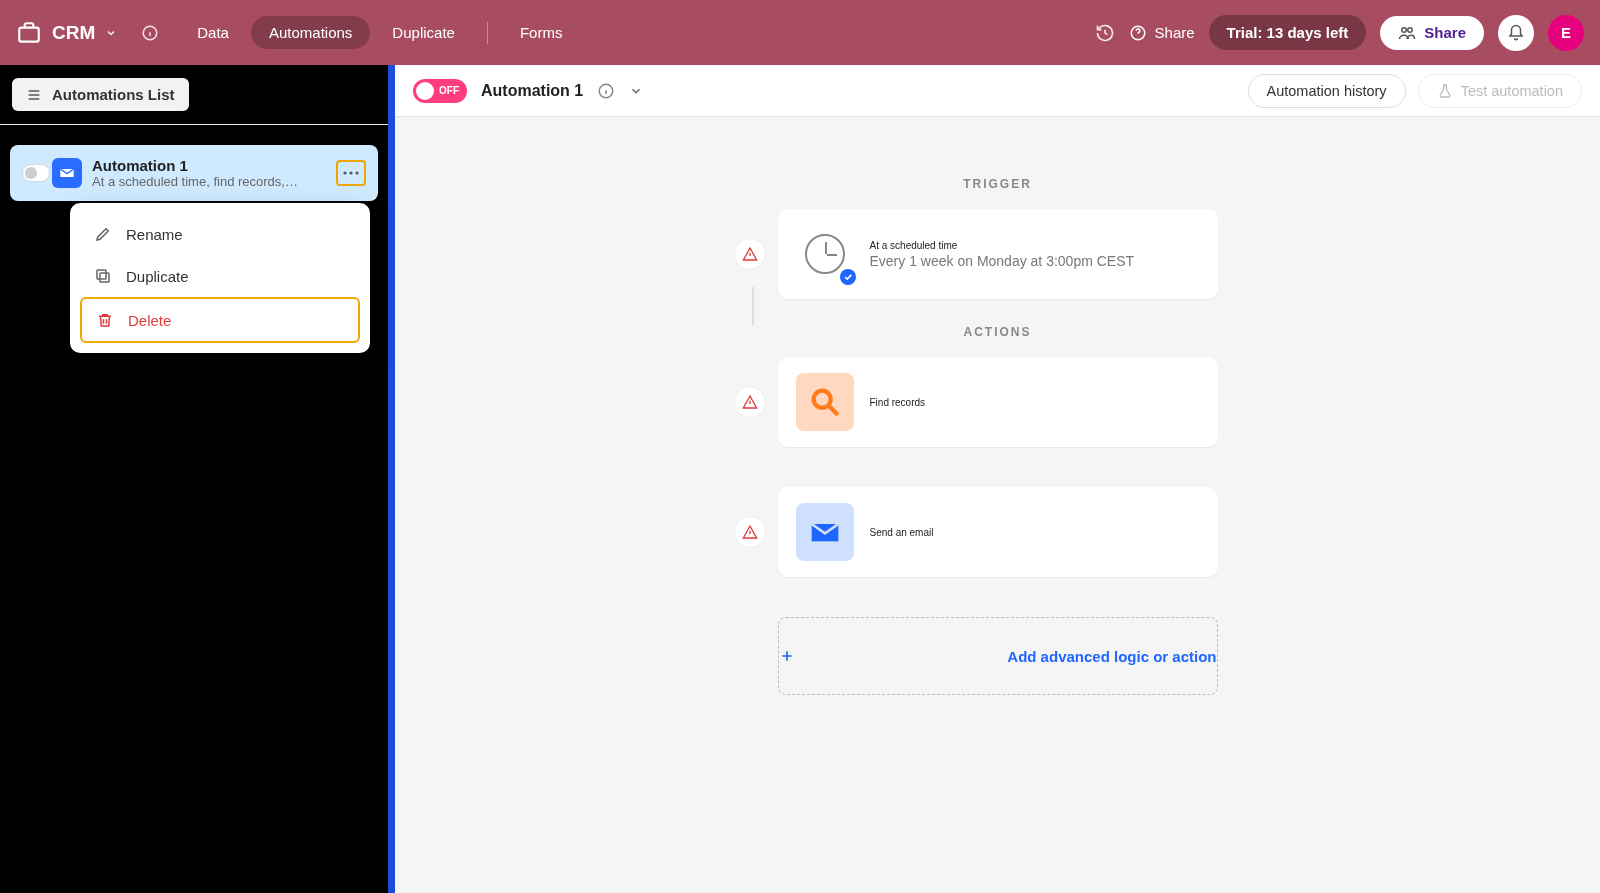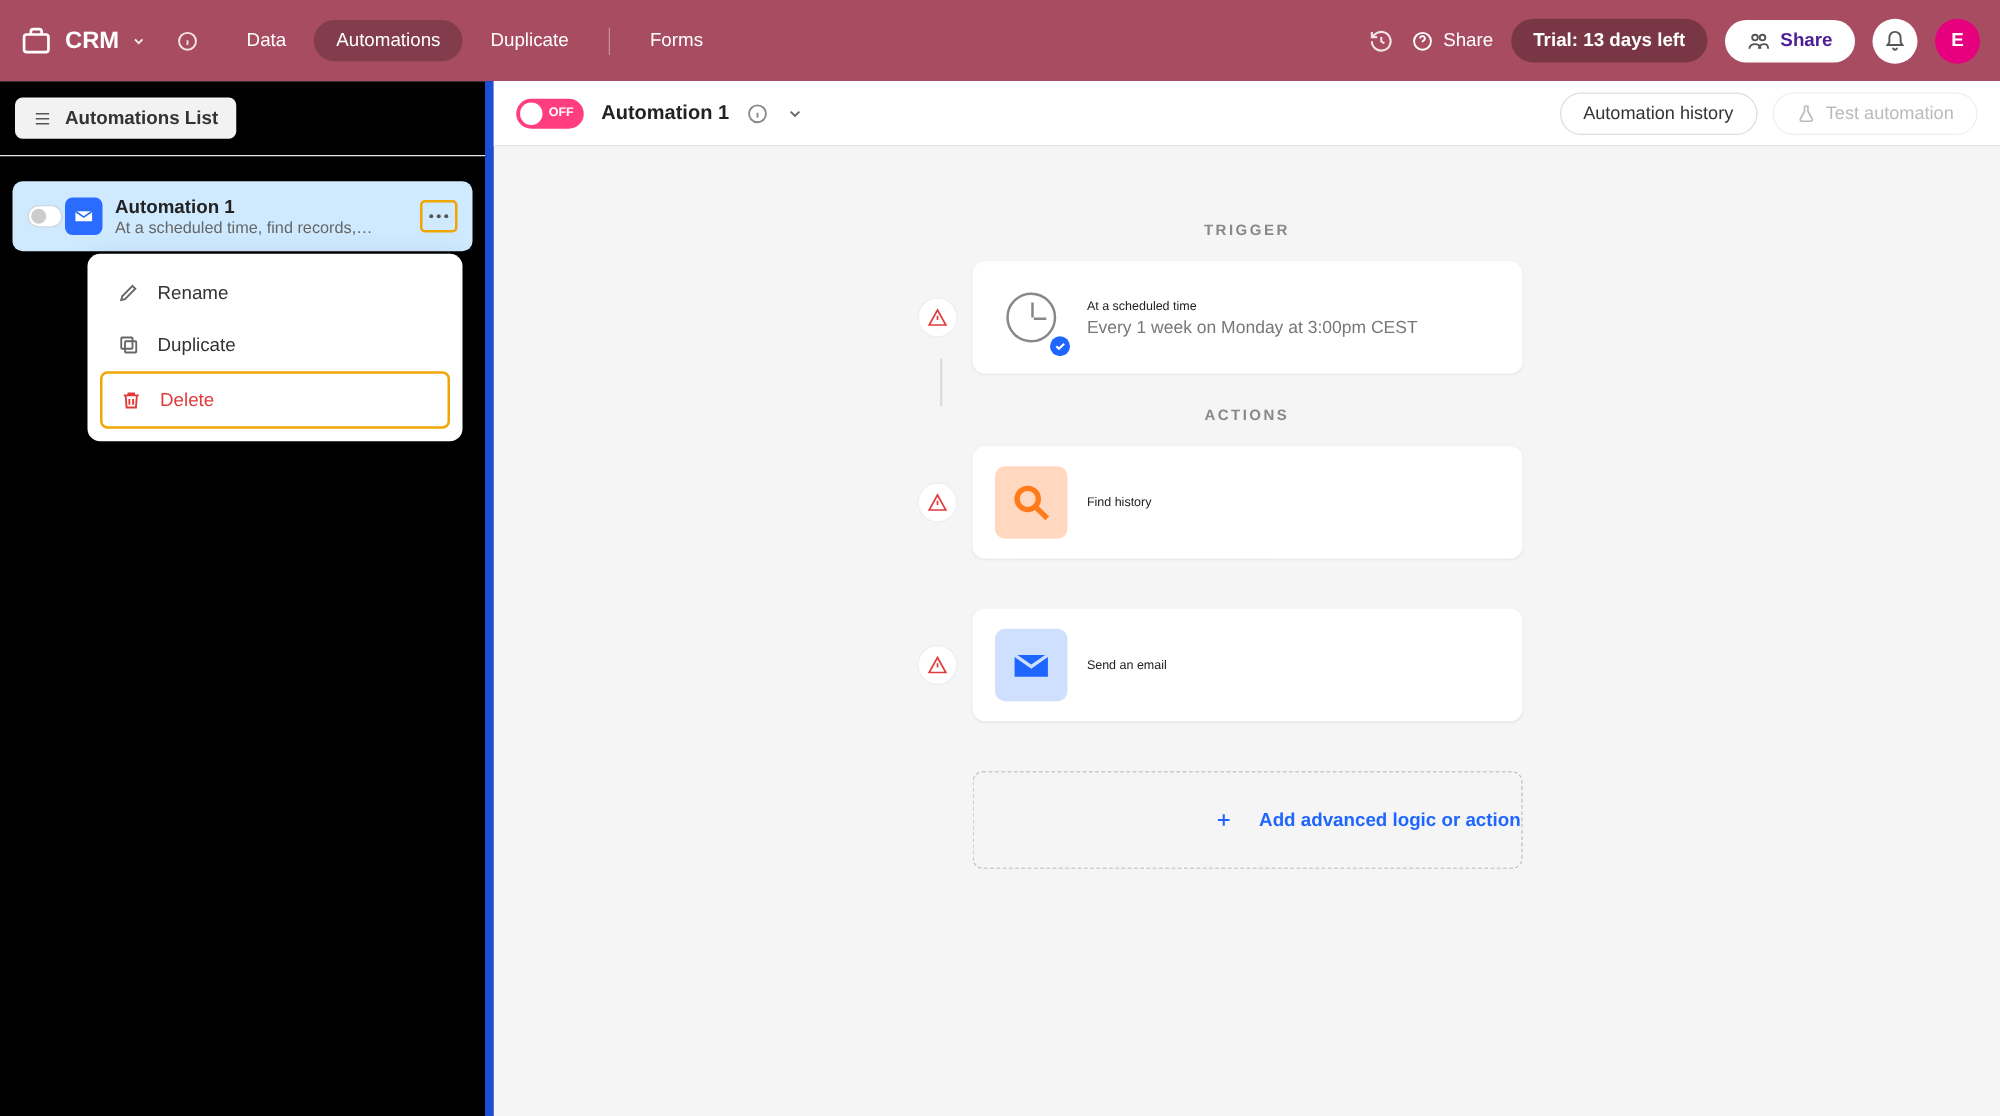--- a/index.html
+++ b/index.html
@@ -75,21 +75,21 @@
 .ic-search { background: #ffd8bf; }
 .ic-search svg { color: #ff7a1a; width: 34px; height: 34px; }
 .ic-mail { background: #cfe0ff; }
 .ic-mail svg { color: #1e66ff; width: 32px; height: 32px; }
 .node-title { font-size: 10px; font-weight: 400; color: #222; }
 .node-sub { font-size: 14px; color: #777; margin-top: 2px; }
 
 .warn { position: absolute; left: -44px; top: 50%; transform: translateY(-50%); width: 32px; height: 32px; border-radius: 50%; background: #fff; border: 1px solid #eee; display: flex; align-items: center; justify-content: center; }
 .warn svg { color: #e13a3a; width: 16px; height: 16px; }
 
-.add-box { border: 1.5px dashed #bbb; border-radius: 8px; height: 78px; display: flex; align-items: center; justify-content: flex-end; gap: 20px; color: #1e66ff; font-size: 15px; font-weight: 600; }
+.add-box { border: 1.5px dashed #bbb; border-radius: 8px; height: 78px; display: flex; align-items: center; justify-content: space-between; gap: 20px; color: #1e66ff; font-size: 15px; font-weight: 600; }
 </style>
 </head>
 <body>
 
 <div class="topbar">
   <div class="brand-wrap">
     <svg class="brand-icon" viewBox="0 0 24 24" fill="none" stroke="#fff" stroke-width="2">
         <rect x="3" y="7" width="18" height="13" rx="2"></rect>
         <path d="M8 7V5a2 2 0 0 1 2-2h4a2 2 0 0 1 2 2v2"></path>
       </svg>
@@ -264,21 +264,21 @@
             <svg viewBox="0 0 24 24" fill="none" stroke="currentColor" stroke-width="2">
                 <path d="M12 3l10 18H2L12 3zM12 10v5M12 18h.01"></path>
               </svg>
           </div>
           <div class="node-icon ic-search">
             <svg viewBox="0 0 24 24" fill="none" stroke="currentColor" stroke-width="3">
                 <circle cx="10" cy="10" r="6"></circle>
                 <path d="M15 15l6 6"></path>
               </svg>
           </div>
-          <div class="node-title">Find history</div>
+          <div class="node-title">Find records</div>
         </div>
 
         <div class="node">
           <div class="warn">
             <svg viewBox="0 0 24 24" fill="none" stroke="currentColor" stroke-width="2">
                 <path d="M12 3l10 18H2L12 3zM12 10v5M12 18h.01"></path>
               </svg>
           </div>
           <div class="node-icon ic-mail">
             <svg viewBox="0 0 24 24" fill="currentColor">

